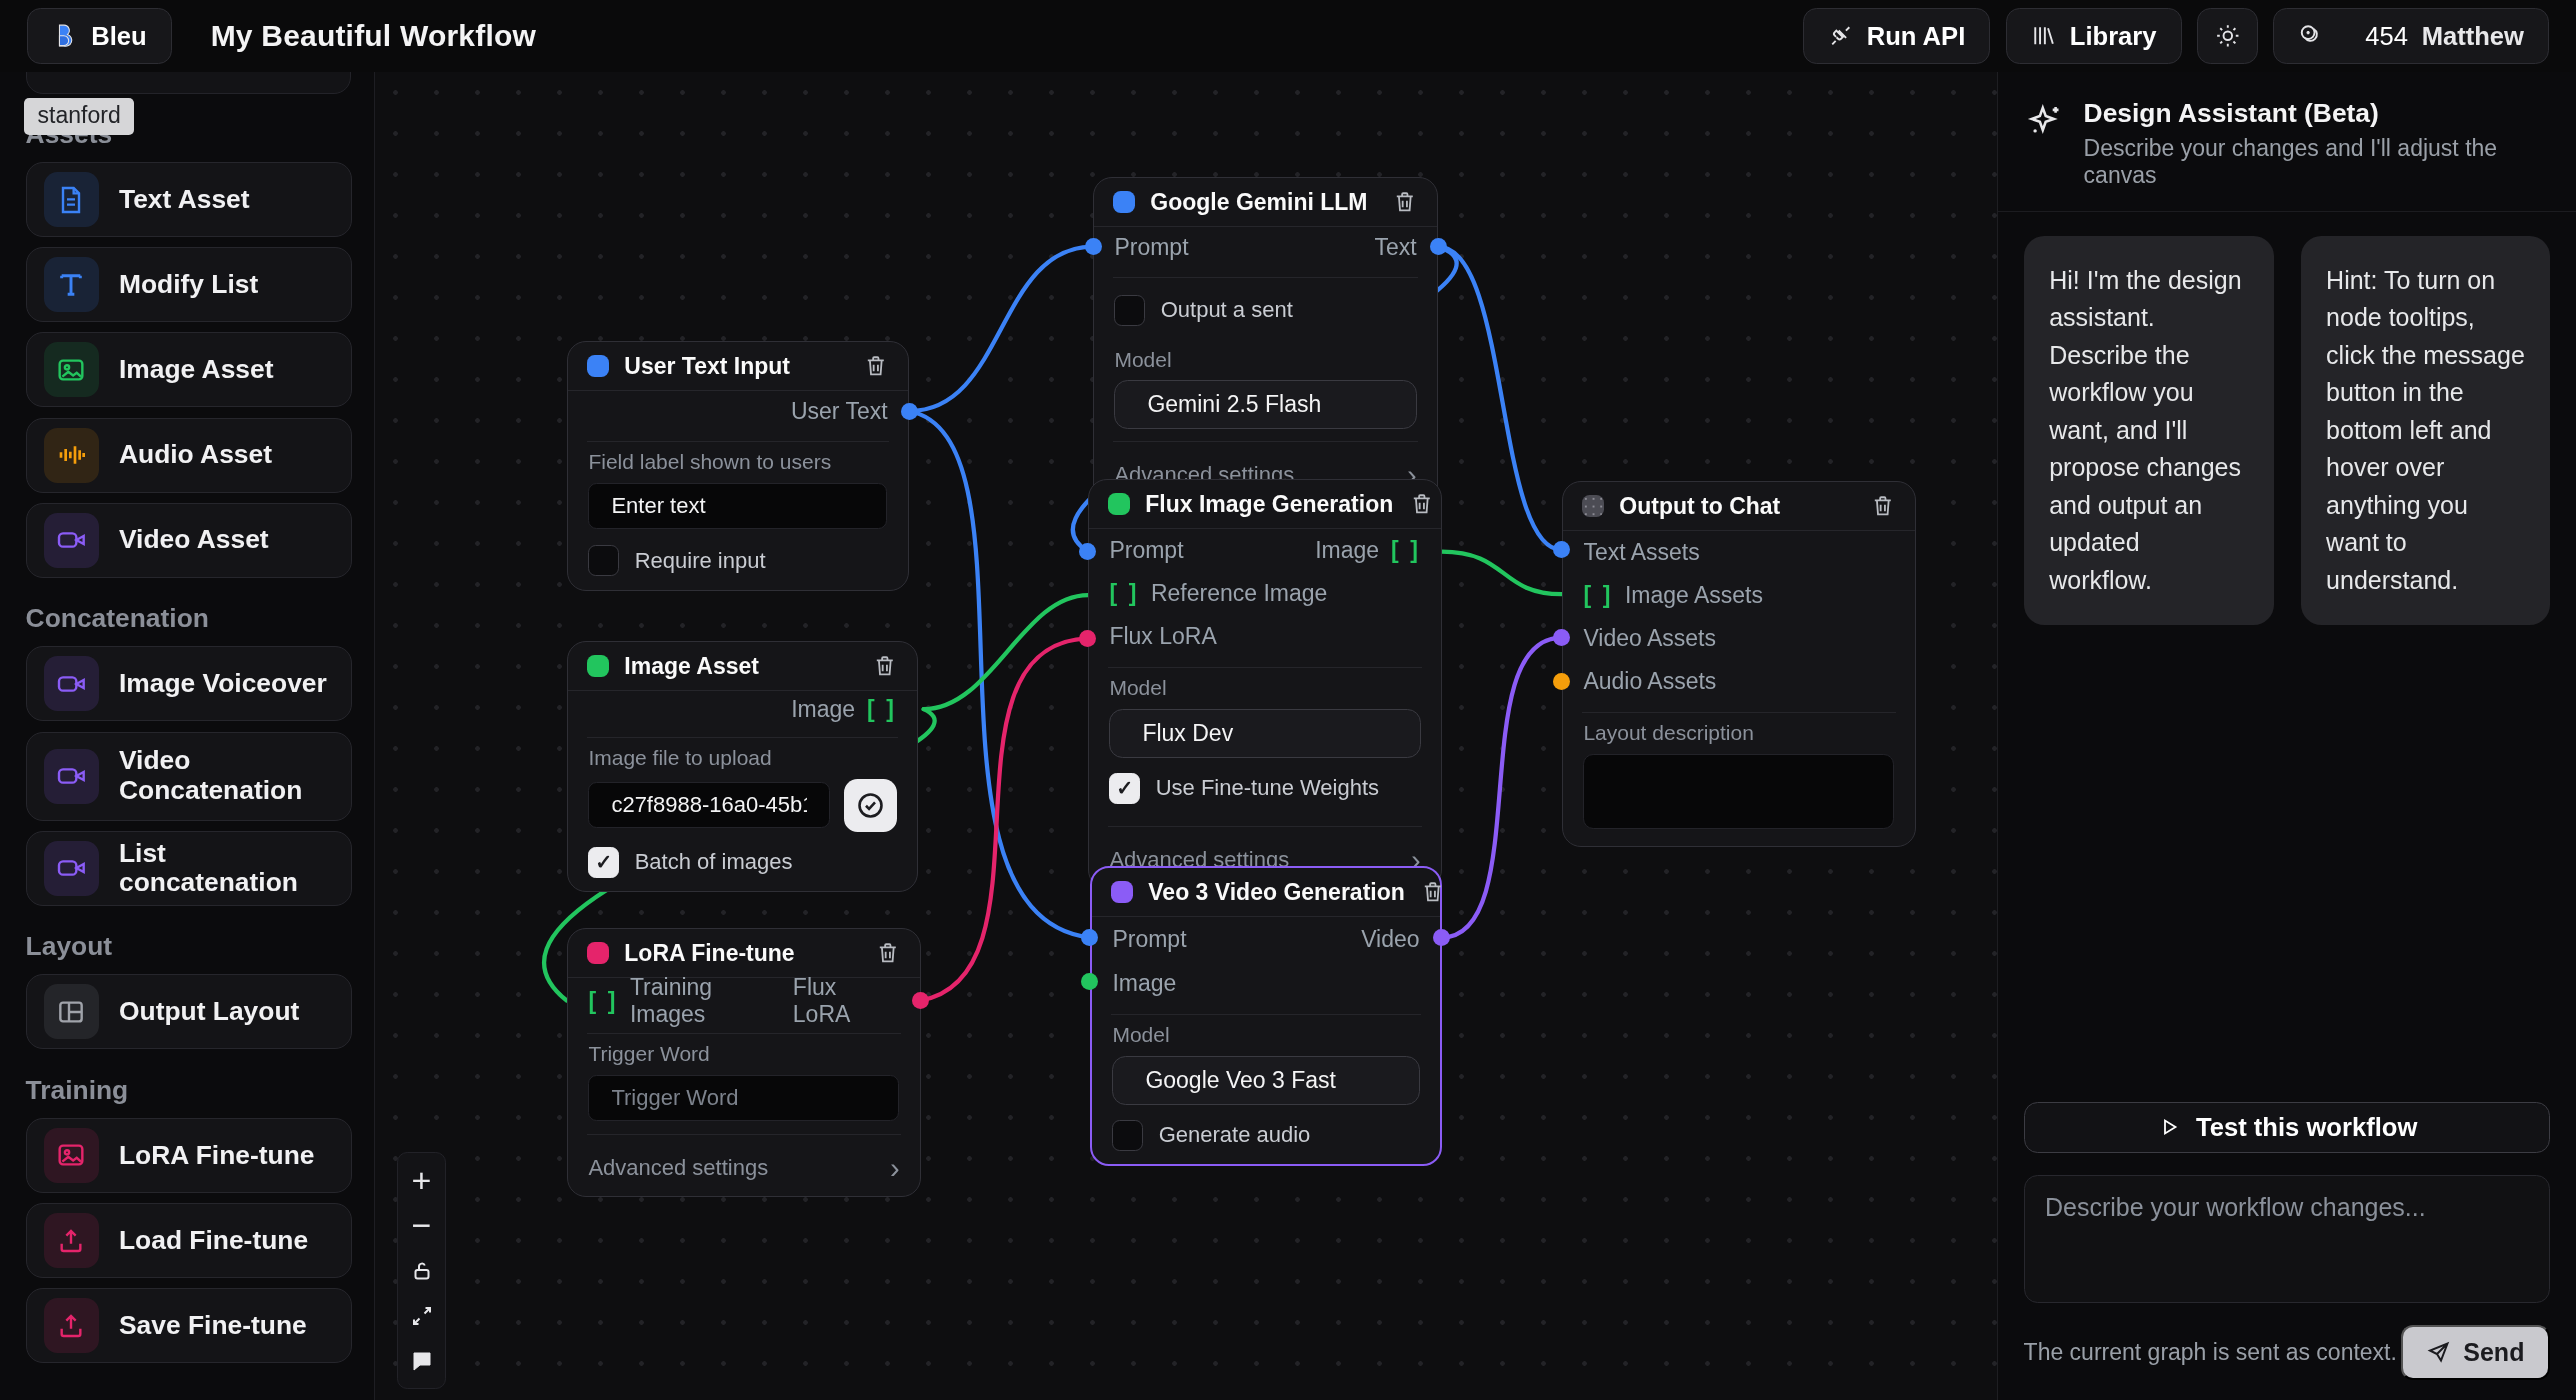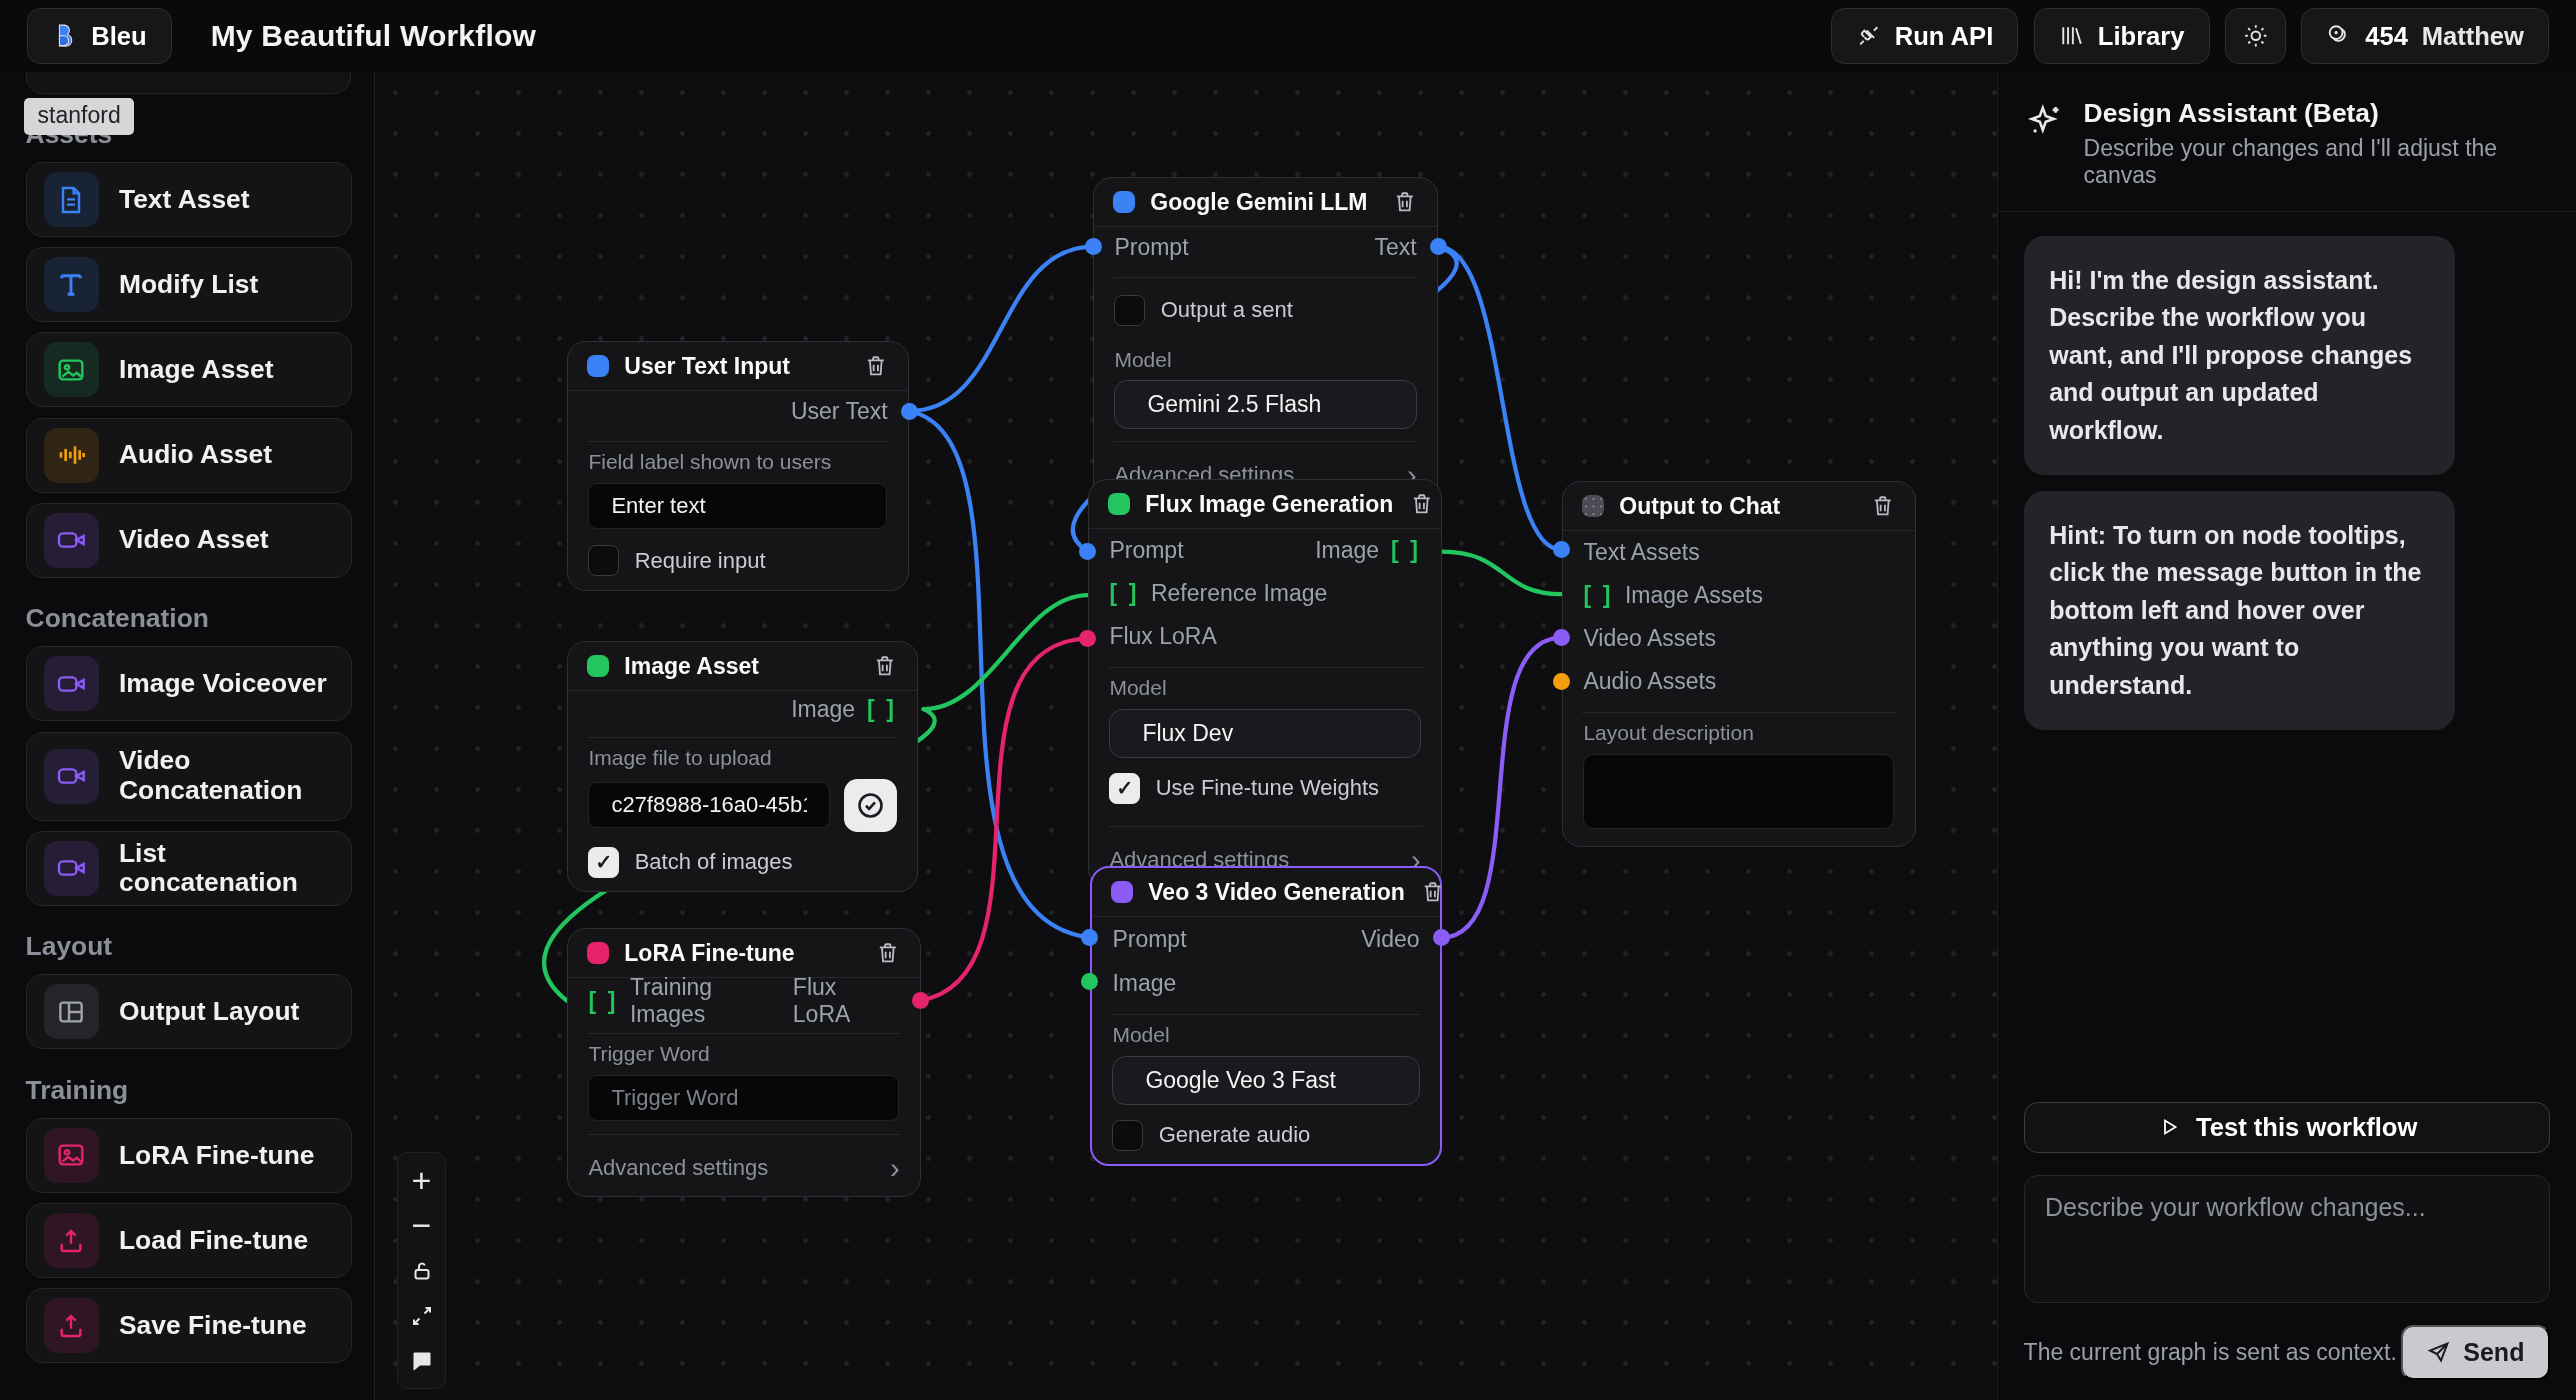--- a/index.html
+++ b/index.html
@@ -12,21 +12,21 @@
             align-items:center; padding:0 27px; background:#0a0a0b; z-index:50; }
   .tbtn { height:56px; display:flex; align-items:center; gap:13.6px; padding:0 24px;
           background:#17171a; border:1.7px solid #2d2d33; border-radius:13.6px;
           color:#fff; font-size:25.6px; font-weight:700; cursor:pointer; }
   .tbtn svg { width:25.6px; height:25.6px; stroke:#e4e4e7; }
   .logo-btn { margin-right:39px; }
   .logo-mark { width:34px; height:34px; }
   .page-title { font-size:30px; font-weight:800; letter-spacing:0.2px; }
   .tb-right { margin-left:auto; display:flex; gap:15.3px; align-items:center; }
   .icon-btn { width:61px; justify-content:center; padding:0; }
-  .credits-num { font-weight:700; }
+  .credits-num { font-weight:400;margin-left:28px; }
   .credits-name { font-weight:600; color:#e8e8ea; }
 
   
   .sidebar { position:absolute; left:0; top:72px; bottom:0; width:375px; background:#0b0b0d;
              border-right:1.7px solid #1e1e23; padding:47px 22px 0 25.6px; overflow:hidden; z-index:30; }
   .partial-item { position:absolute; left:25.6px; top:-53px; width:325px; height:75px;
                   background:#131316; border:1.7px solid #232329; border-radius:17px; }
   .drag-tag { position:absolute; left:24px; top:25.6px; background:#d6d6d8; color:#222327;
               font-size:23px; padding:4.3px 13.6px 6px; border-radius:5.1px; z-index:5; }
   .sechead { color:#8b8f98; font-size:26.4px; font-weight:700; margin-bottom:12px; }
@@ -109,21 +109,21 @@
                 color:#e7e7ea; cursor:pointer; font-size:34px; }
   .ctrl svg { width:24px; height:24px; stroke:#e7e7ea; }
 
   
   .panel { position:absolute; right:0; top:72px; bottom:0; width:579px; background:#0b0b0d;
            border-left:1.7px solid #1e1e22; display:flex; flex-direction:column; z-index:40; }
   .phead { display:flex; gap:19px; padding:25.6px 25.6px 22px; border-bottom:1.7px solid #1c1c20; }
   .phead svg { width:41px; height:41px; stroke:#e8e8ea; flex:none; margin-top:3.4px; }
   .ptitle { font-size:26.4px; font-weight:800; margin-bottom:6.8px; }
   .psub { font-size:23px; color:#9aa0a8; }
-  .msgs { padding:24px 25.6px 0; display:flex; flex-direction:column; gap:16px;font-weight:bold; }
+  .msgs { padding:24px 25.6px 0; display:flex; flex-direction:row; gap:27px; }
   .bubble { width:431px; background:#242428; border-radius:20.4px; padding:25.6px;
             font-size:25px; line-height:1.5; color:#e7e8ea; }
   .pbottom { margin-top:auto; padding:0 25.6px 20.4px; }
   .testbtn { height:51px; width:100%; display:flex; align-items:center; justify-content:center;
              gap:15.3px; background:#121215; border:1.7px solid #3c3c43; border-radius:13.6px;
              color:#fff; font-size:25.6px; font-weight:800; cursor:pointer; }
   .testbtn svg { width:24px; height:24px; stroke:#fff; }
   .ptextarea { margin-top:22px; width:100%; height:128px; background:#111113;
                border:1.7px solid #28282e; border-radius:13.6px; padding:17px 20.4px; resize:none;
                color:#e7e8ea; font-size:25px; font-family:"Liberation Sans",sans-serif; }

